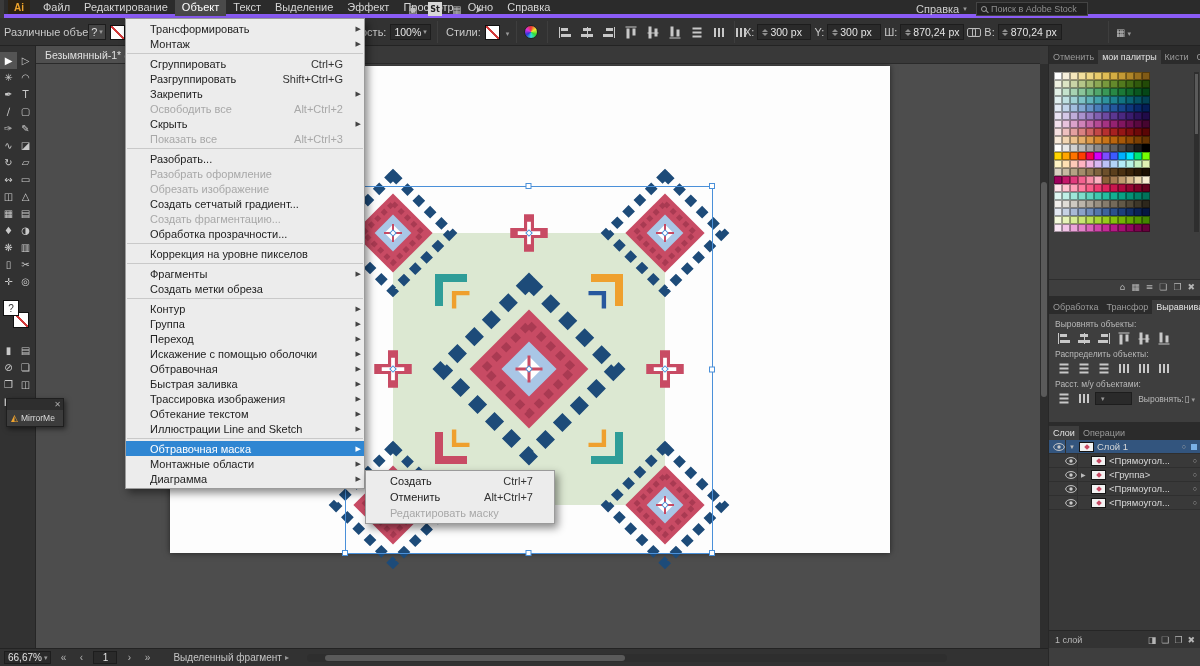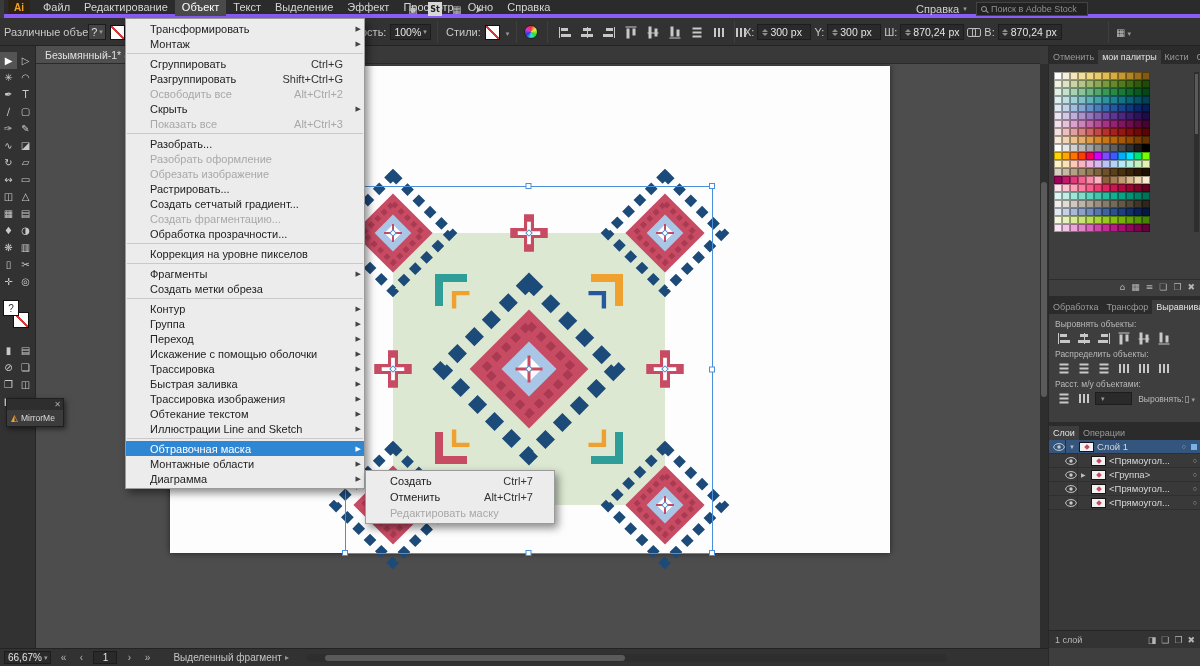--- a/index.html
+++ b/index.html
@@ -875,20 +875,25 @@
     <div class="menu-item">
       <span class="mi-label">Сгруппировать</span>
       <span class="mi-shortcut">Ctrl+G</span>
       <span class="mi-arrow">▶</span>
     </div>
     <div class="menu-item">
       <span class="mi-label">Разгруппировать</span>
       <span class="mi-shortcut">Shift+Ctrl+G</span>
       <span class="mi-arrow">▶</span>
     </div>
+    <div class="menu-item has-sub">
+      <span class="mi-label">Закрепить</span>
+      <span class="mi-shortcut"></span>
+      <span class="mi-arrow">▶</span>
+    </div>
     <div class="menu-item disabled">
       <span class="mi-label">Освободить все</span>
       <span class="mi-shortcut">Alt+Ctrl+2</span>
       <span class="mi-arrow">▶</span>
     </div>
     <div class="menu-item has-sub">
       <span class="mi-label">Скрыть</span>
       <span class="mi-shortcut"></span>
       <span class="mi-arrow">▶</span>
     </div>
@@ -907,25 +912,20 @@
       <span class="mi-label">Разобрать оформление</span>
       <span class="mi-shortcut"></span>
       <span class="mi-arrow">▶</span>
     </div>
     <div class="menu-item disabled">
       <span class="mi-label">Обрезать изображение</span>
       <span class="mi-shortcut"></span>
       <span class="mi-arrow">▶</span>
     </div>
     <div class="menu-item">
-      <span class="mi-label">Растрировать...</span>
-      <span class="mi-shortcut"></span>
-      <span class="mi-arrow">▶</span>
-    </div>
-    <div class="menu-item">
       <span class="mi-label">Создать сетчатый градиент...</span>
       <span class="mi-shortcut"></span>
       <span class="mi-arrow">▶</span>
     </div>
     <div class="menu-item disabled">
       <span class="mi-label">Создать фрагментацию...</span>
       <span class="mi-shortcut"></span>
       <span class="mi-arrow">▶</span>
     </div>
     <div class="menu-item">
@@ -965,21 +965,21 @@
       <span class="mi-label">Переход</span>
       <span class="mi-shortcut"></span>
       <span class="mi-arrow">▶</span>
     </div>
     <div class="menu-item has-sub">
       <span class="mi-label">Искажение с помощью оболочки</span>
       <span class="mi-shortcut"></span>
       <span class="mi-arrow">▶</span>
     </div>
     <div class="menu-item has-sub">
-      <span class="mi-label">Трассировка</span>
+      <span class="mi-label">Обтравочная</span>
       <span class="mi-shortcut"></span>
       <span class="mi-arrow">▶</span>
     </div>
     <div class="menu-item has-sub">
       <span class="mi-label">Быстрая заливка</span>
       <span class="mi-shortcut"></span>
       <span class="mi-arrow">▶</span>
     </div>
     <div class="menu-item has-sub">
       <span class="mi-label">Трассировка изображения</span>

